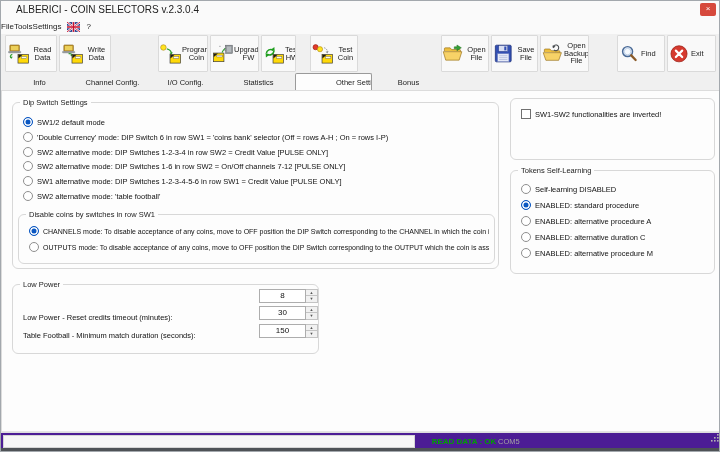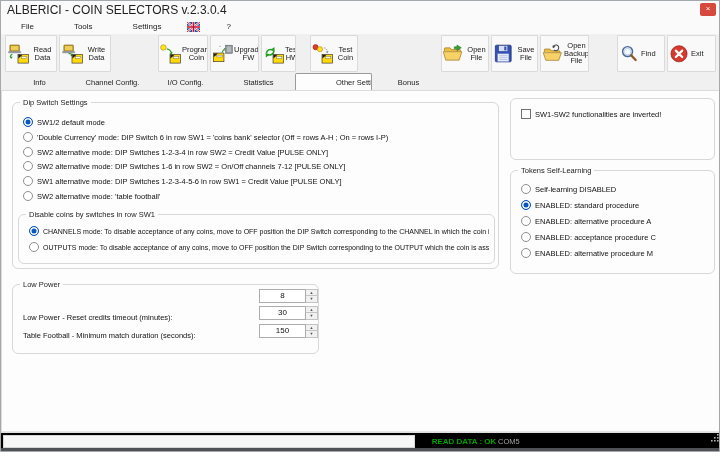--- a/index.html
+++ b/index.html
@@ -8,30 +8,30 @@
   body { font-family:"Liberation Sans", sans-serif; }
 
   .window{
     position:relative; width:720px; height:452px; overflow:hidden;
     background:#f0f0f0; border:1px solid #a3a8ad;
     font-family:"Liberation Sans", sans-serif; color:#1b1b1b;
   }
 
   
   .titlebar{ position:absolute; left:0; top:0; width:100%; height:18px; background:#fafafa; }
-  .titletext{ position:absolute; left:6px; top:0; line-height:18px; font-size:12px; color:#222; white-space:nowrap; }
+  .titletext{ position:absolute; left:15px; top:0; line-height:18px; font-size:10px; color:#222; white-space:nowrap; }
   .closebtn{
     position:absolute; right:3px; top:2px; width:16px; height:13px;
     background:var(--close-red,#d6493c); border-radius:2px;
     color:#fff; font-size:8px; line-height:12px; text-align:center; cursor:default;
   }
 
   
   .menubar{ position:absolute; left:0; top:18px; width:100%; height:15px; background:#fafafa; display:flex; align-items:center; }
-  .menuitem{ font-size:8px; line-height:15px; padding:0 20px; color:#222; white-space:nowrap; }
+  .menuitem{ font-size:8px; line-height:15px; padding:0 0; color:#222; white-space:nowrap; }
   .menuflag{ display:flex; align-items:center; padding:0 6px; }
 
   
   .toolbar{ position:absolute; left:0; top:33px; width:100%; height:41px; background:#f0f0f0; }
   .tbtn{
     position:absolute; top:1px; height:37px; background:#f9f9f9;
     border:1px solid #dadada; border-radius:1px;
     display:flex; flex-direction:row; align-items:center; overflow:hidden;
   }
   .ticon{ display:block; height:20px; margin-top:1px; flex:0 0 auto; }
@@ -81,21 +81,21 @@
   .spin-btns{ width:12px; height:14px; display:flex; flex-direction:column; }
   .sbtn{
     flex:1 1 50%; border:1px solid #c3c3c3; border-left:none; background:#f1f1f1;
     font-size:4px; line-height:5px; text-align:center; color:#555; overflow:hidden;
   }
   .sbtn + .sbtn{ border-top:none; }
 
   
   .statusbar{
     position:absolute; left:0; top:431px; width:720px; height:18px;
-    background:#000000; border-top:1px solid #dedede;
+    background:#4c1d95; border-top:1px solid #dedede;
   }
   .sb-panel{ position:absolute; left:2px; top:2px; width:412px; height:13px; background:#f6f6f6; border:1px solid #d5d5d5; }
   .sb-msg{
     position:absolute; left:408px; top:0; width:110px; text-align:center;
     font-size:8px; font-weight:bold; color:var(--status-green,#00a000); line-height:17px; white-space:nowrap;
   }
   .sb-com{ position:absolute; left:497px; top:0; font-size:7.5px; color:#a3a3a3; line-height:17px; }
   .grip{ position:absolute; right:2px; bottom:4px; }
   .bottom-edge{ position:absolute; left:0; bottom:0; width:100%; height:3px; background:#4e5256; }
 </style>
@@ -393,21 +393,21 @@
       <div class="opt" style="top:28px">
         <span class="radio checked"></span>
         <span class="olabel">ENABLED: standard procedure</span>
       </div>
       <div class="opt" style="top:44px">
         <span class="radio"></span>
         <span class="olabel">ENABLED: alternative procedure A</span>
       </div>
       <div class="opt" style="top:60px">
         <span class="radio"></span>
-        <span class="olabel">ENABLED: acceptance procedure C</span>
+        <span class="olabel">ENABLED: alternative duration C</span>
       </div>
       <div class="opt" style="top:76px">
         <span class="radio"></span>
         <span class="olabel">ENABLED: alternative procedure M</span>
       </div>
     </div>
   </div>
 
   <div class="statusbar">
     <div class="sb-panel"></div>

